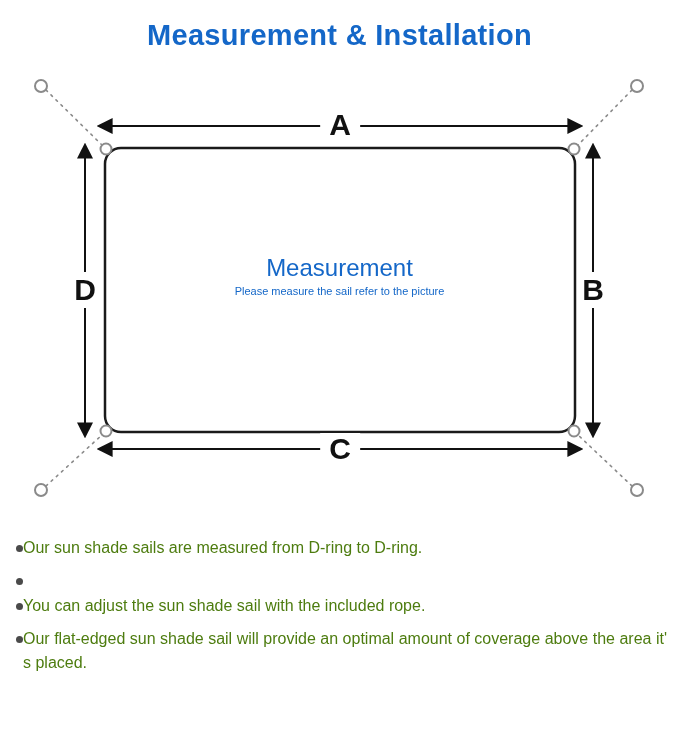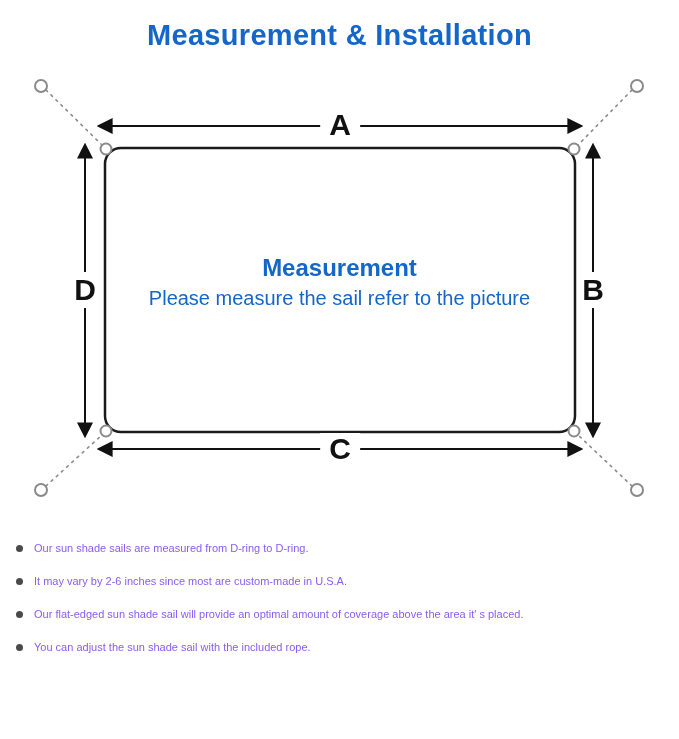--- a/index.html
+++ b/index.html
@@ -32,31 +32,30 @@
     padding:0 9px;
   }
   .dim-label.vert { padding:2px 3px; }
 
   .center-text {
     position:absolute;
     left:0; right:0; top:188px;
     text-align:center;
     color:var(--accent, #1467c8);
   }
-  .center-text .ct-title { font-size:24px; font-weight:bold; line-height:28px; }
-  .center-text .ct-sub   { font-size:20px; margin-top:7px; line-height:18px; }
+  .center-text .ct-title { font-size:24px; font-weight:normal; line-height:28px; }
+  .center-text .ct-sub   { font-size:11px; line-height:18px; }
 
   .bullets { list-style:none; margin:25px 12px 0 16px; }
   .bullets li {
     display:flex;
-    gap:11px;
     margin-bottom:9px;
-    font-size:11px;
+    font-size:16px;
     line-height:24px;
-    color:#8b5cf6;
+    color:#4d7c0f;
   }
   .bullet-dot {
     flex:0 0 auto;
     width:7px; height:7px;
     border-radius:50%;
     background:#4a4a4a;
     margin-top:9px;
   }
   .bullets li .txt { text-align:justify; }
 </style>
@@ -117,25 +116,24 @@
     </div>
   </div>
 
   <ul class="bullets">
     <li>
       <span class="bullet-dot"></span>
       <span class="txt">Our sun shade sails are measured from D-ring to D-ring.</span>
     </li>
     <li>
       <span class="bullet-dot"></span>
-      <span class="txt">It may vary by 2-6 inches since most are custom-made in U.S.A.</span>
+    </li>
+    <li>
+      <span class="bullet-dot"></span>
+      <span class="txt">You can adjust the sun shade sail with the included rope.</span>
     </li>
     <li>
       <span class="bullet-dot"></span>
       <span class="txt">Our flat-edged sun shade sail will provide an optimal amount of coverage above the area it' s placed.</span>
-    </li>
-    <li>
-      <span class="bullet-dot"></span>
-      <span class="txt">You can adjust the sun shade sail with the included rope.</span>
     </li>
   </ul>
 
 </div>
 
 </body></html>

